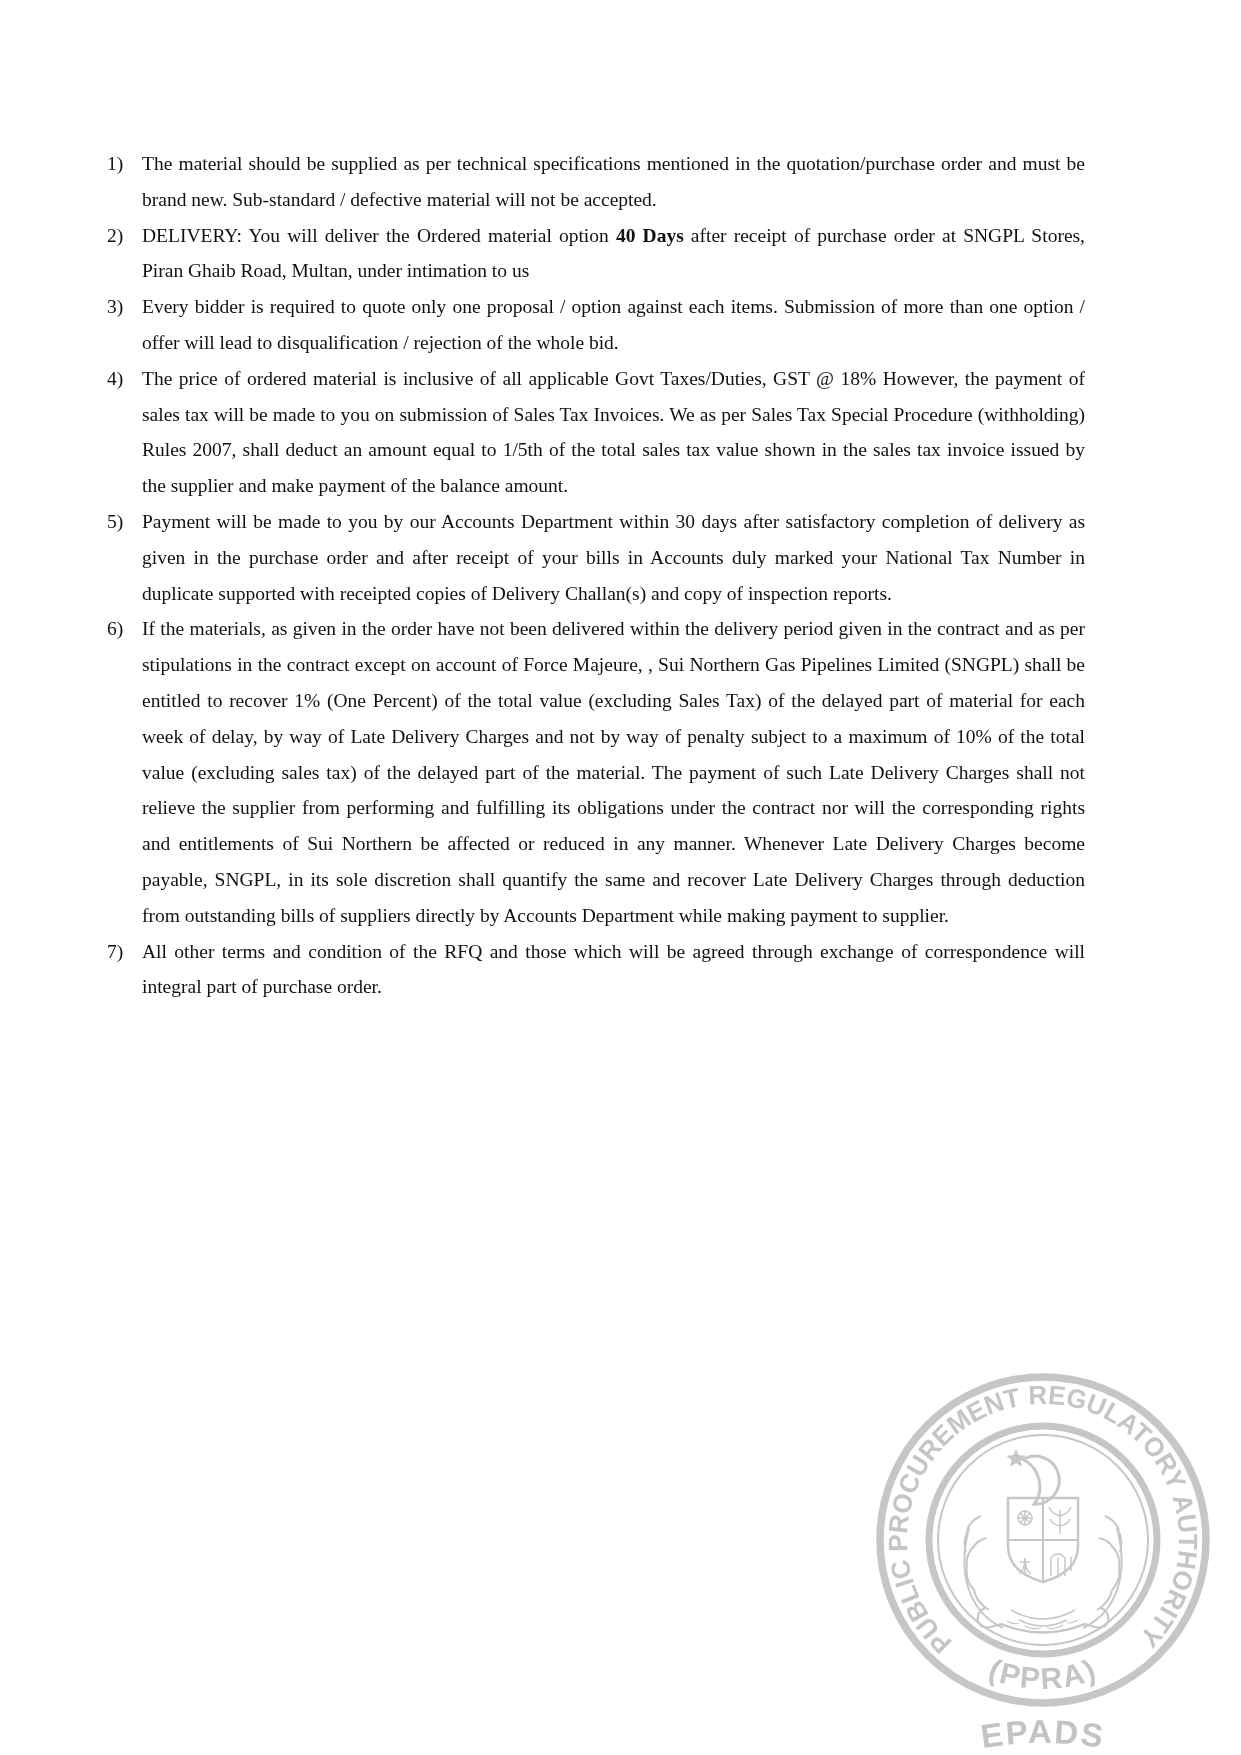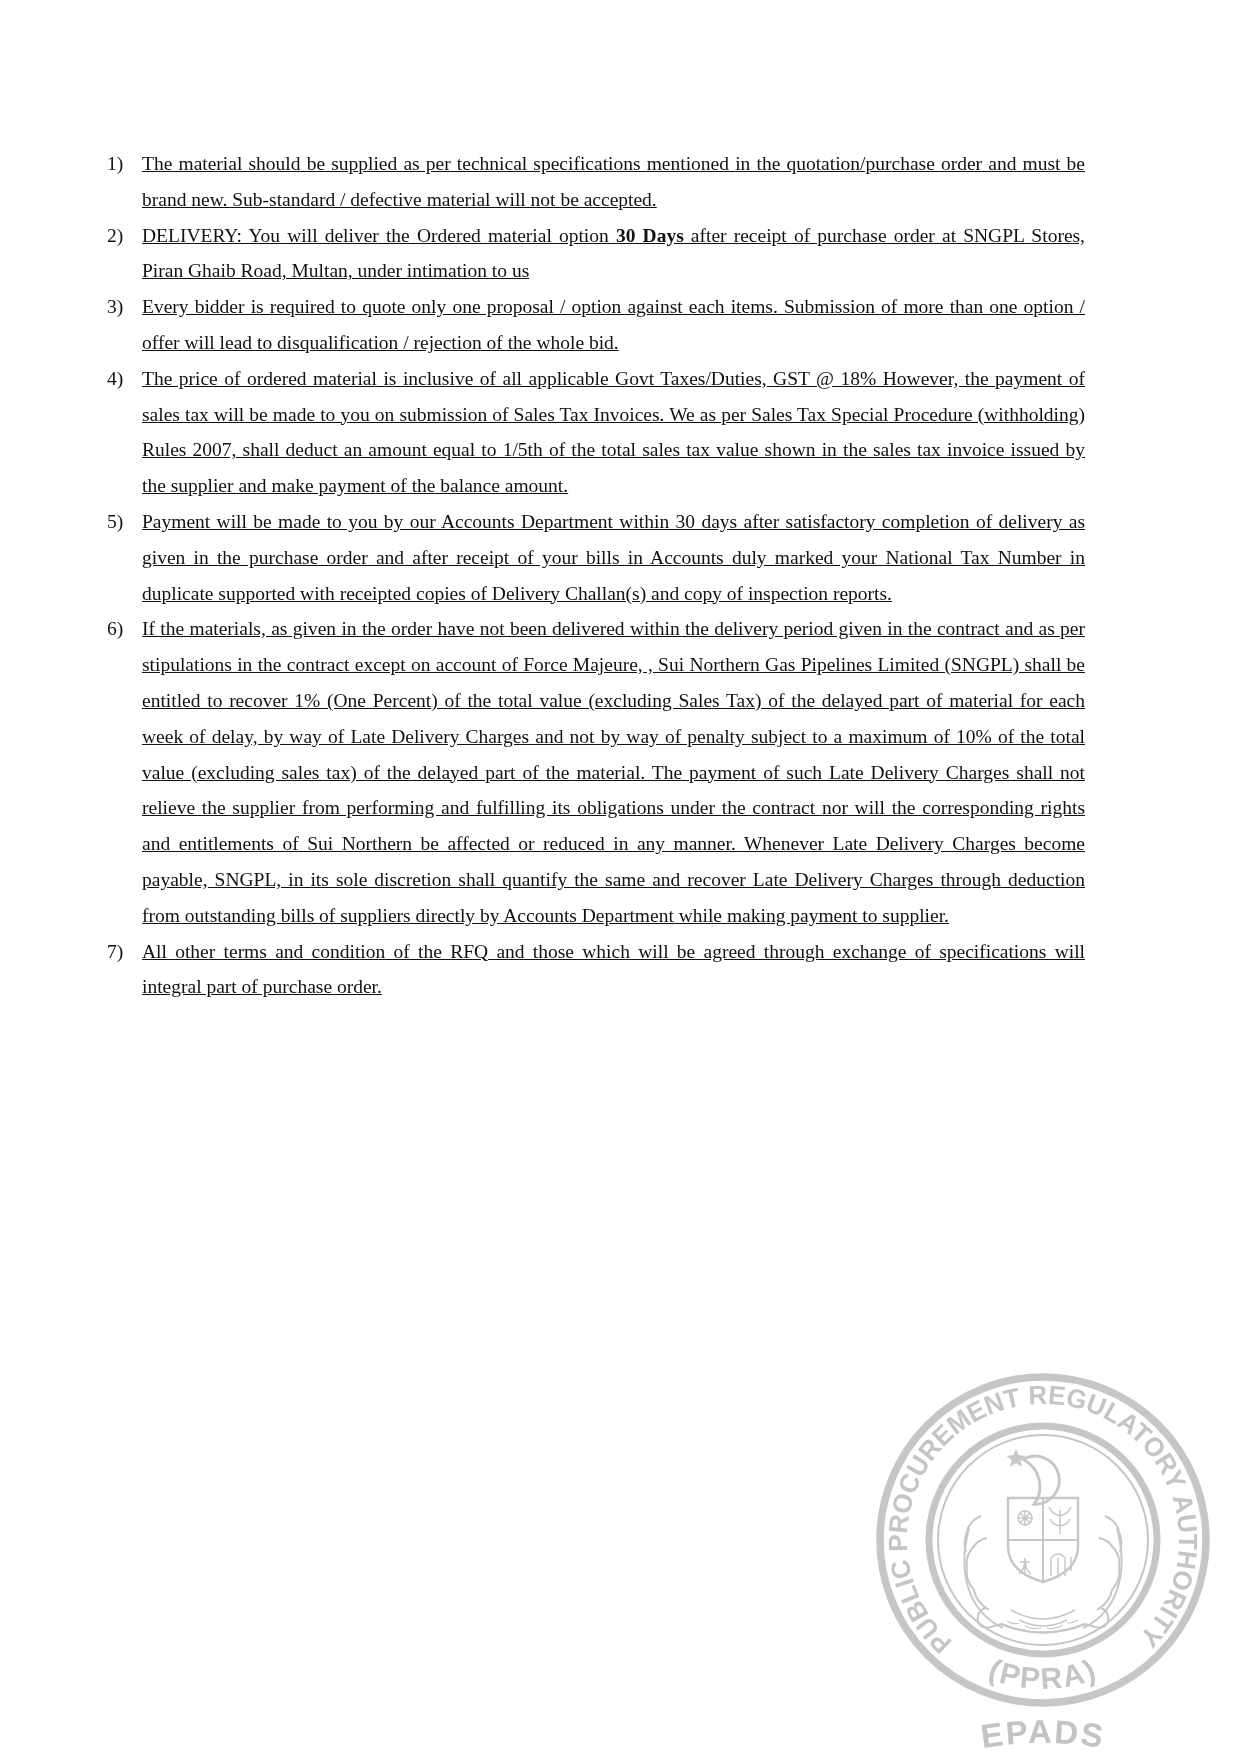--- a/index.html
+++ b/index.html
@@ -16,21 +16,21 @@
     position: absolute;
     left: 107px;
     top: 146px;
     width: 978px;
     font-size: 19.5px;
     line-height: 35.8px;
     color: #111111;
   }
   .term-item { position: relative; padding-left: 35px; }
   .term-num  { position: absolute; left: 0; top: 0; }
-  .term-text { text-align: justify; text-decoration: underline; }
+  .term-text { text-align: justify; }
   .term-text b { font-weight: bold; }
 
   .watermark {
     position: absolute;
     left: 853px;
     top: 1350px;
     width: 380px;
     height: 412px;
     pointer-events: none;
   }
@@ -46,21 +46,21 @@
 <div class="page">
 
   <div class="terms">
     <div class="term-item">
       <span class="term-num">1)</span>
       <div class="term-text"><span>The material should be supplied as per technical specifications mentioned in the quotation/purchase order and must be brand new. Sub-standard / defective material will not be accepted.</span></div>
     </div>
 
     <div class="term-item">
       <span class="term-num">2)</span>
-      <div class="term-text"><span>DELIVERY: You will deliver the Ordered material option </span><b>30 Days</b><span> after receipt of purchase order at SNGPL Stores, Piran Ghaib Road, Multan, under intimation to us</span></div>
+      <div class="term-text"><span>DELIVERY: You will deliver the Ordered material option </span><b>40 Days</b><span> after receipt of purchase order at SNGPL Stores, Piran Ghaib Road, Multan, under intimation to us</span></div>
     </div>
 
     <div class="term-item">
       <span class="term-num">3)</span>
       <div class="term-text"><span>Every bidder is required to quote only one proposal / option against each items. Submission of more than one option / offer will lead to disqualification / rejection of the whole bid.</span></div>
     </div>
 
     <div class="term-item">
       <span class="term-num">4)</span>
       <div class="term-text"><span>The price of ordered material is inclusive of all applicable Govt Taxes/Duties, GST @ 18% However, the payment of sales tax will be made to you on submission of Sales Tax Invoices. We as per Sales Tax Special Procedure (withholding) Rules 2007, shall deduct an amount equal to 1/5th of the total sales tax value shown in the sales tax invoice issued by the supplier and make payment of the balance amount.</span></div>
@@ -71,21 +71,21 @@
       <div class="term-text"><span>Payment will be made to you by our Accounts Department within 30 days after satisfactory completion of delivery as given in the purchase order and after receipt of your bills in Accounts duly marked your National Tax Number in duplicate supported with receipted copies of Delivery Challan(s) and copy of inspection reports.</span></div>
     </div>
 
     <div class="term-item">
       <span class="term-num">6)</span>
       <div class="term-text"><span>If the materials, as given in the order have not been delivered within the delivery period given in the contract and as per stipulations in the contract except on account of Force Majeure, , Sui Northern Gas Pipelines Limited (SNGPL) shall be entitled to recover 1% (One Percent) of the total value (excluding Sales Tax) of the delayed part of material for each week of delay, by way of Late Delivery Charges and not by way of penalty subject to a maximum of 10% of  the total value (excluding sales tax) of the delayed part of the material. The payment of such Late Delivery Charges shall not relieve the supplier from performing and fulfilling its obligations under the contract nor will the corresponding rights and entitlements of Sui Northern be affected or reduced in any manner. Whenever Late Delivery Charges become payable, SNGPL, in its sole discretion shall quantify the same and recover Late Delivery Charges through deduction from outstanding bills of suppliers directly by Accounts Department while making payment to supplier.</span></div>
     </div>
 
     <div class="term-item">
       <span class="term-num">7)</span>
-      <div class="term-text"><span>All other terms and condition of the RFQ and those which will be agreed through exchange of specifications will integral part of purchase order.</span></div>
+      <div class="term-text"><span>All other terms and condition of the RFQ and those which will be agreed through exchange of correspondence will integral part of purchase order.</span></div>
     </div>
   </div>
 
   <svg class="watermark" viewBox="0 0 380 412">
 
     <circle class="wm-circle" cx="190" cy="190" r="163" stroke-width="7.5"></circle>
     <circle class="wm-circle" cx="190" cy="190" r="114" stroke-width="7"></circle>
     <circle class="wm-circle" cx="190" cy="190" r="105" stroke-width="2"></circle>
 
     <defs>

